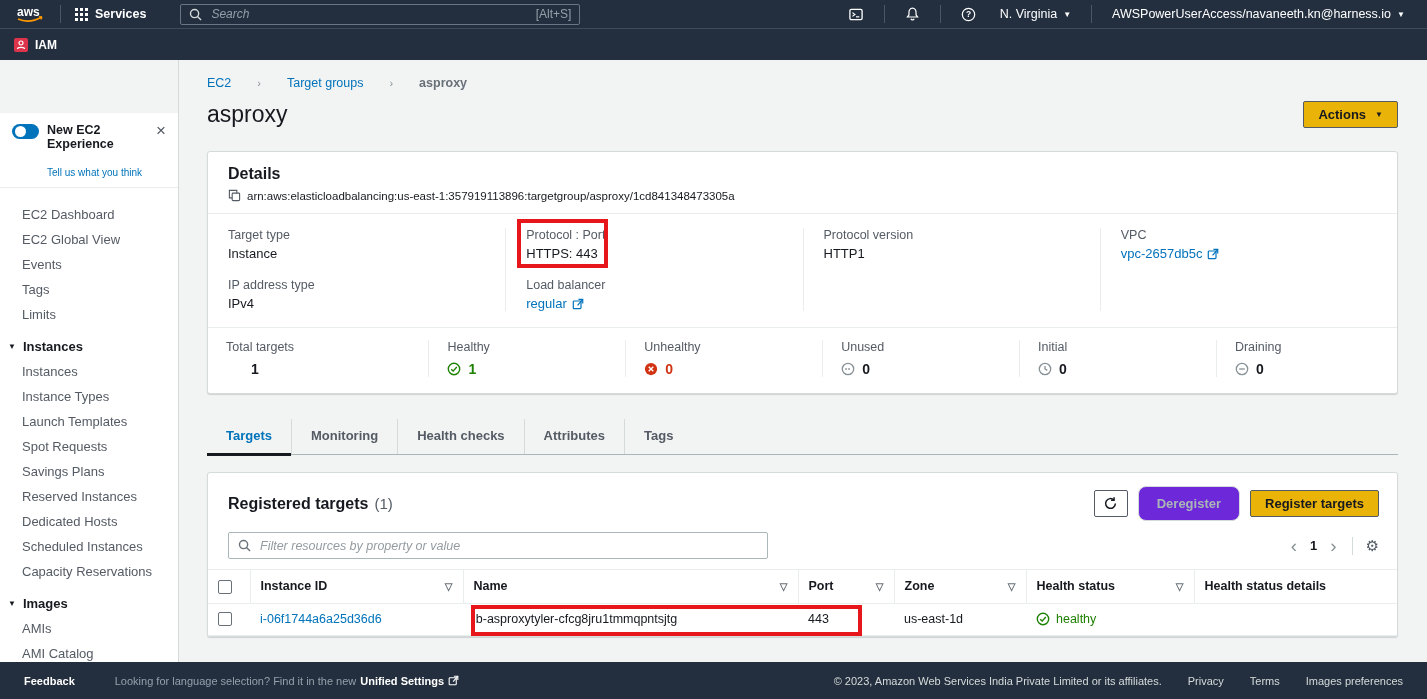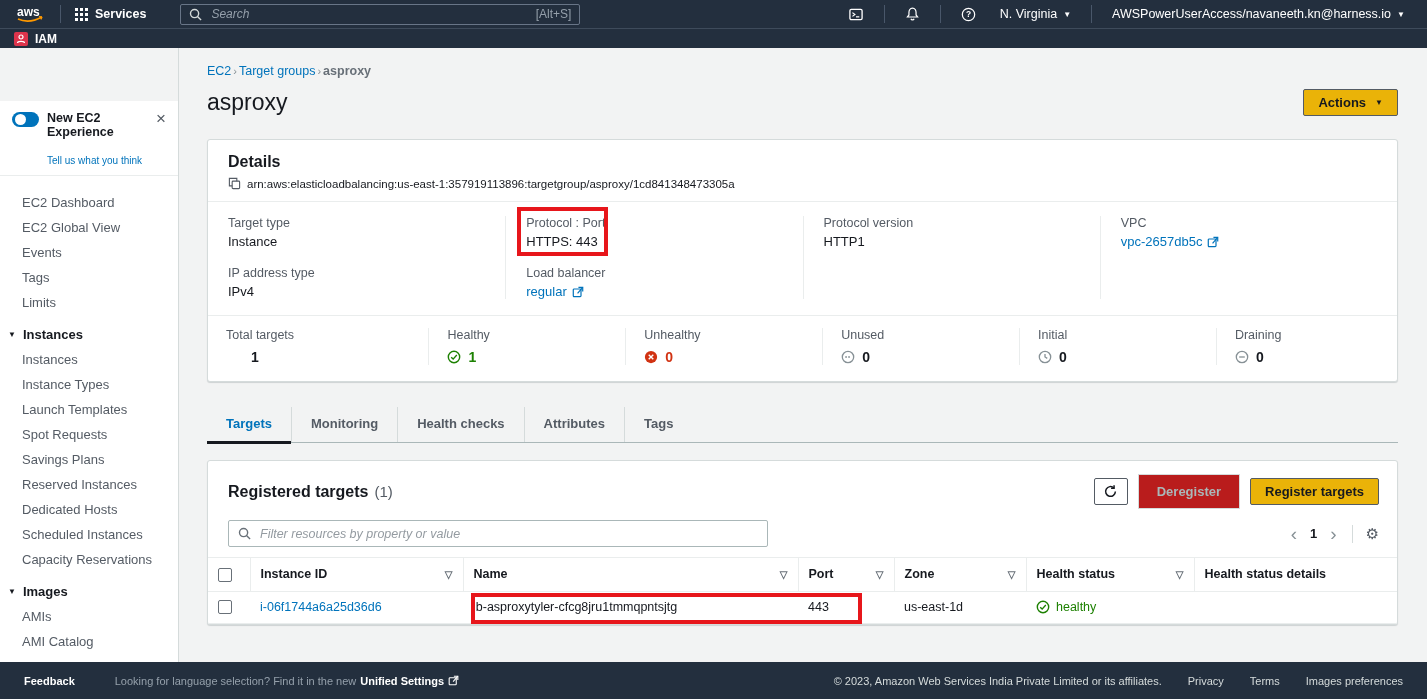--- a/index.html
+++ b/index.html
@@ -16,21 +16,21 @@
   .services { display:flex; align-items:center; gap:7px; color:#fff; font-size:12.5px; font-weight:700; padding:0 6px; cursor:pointer;justify-content:space-between; }
   .searchbox { margin-left:28px; width:400px; height:21px; background:#232f3e; border:1px solid #687587; border-radius:2px; display:flex; align-items:center; padding:0 8px; gap:7px; }
   .searchbox input { flex:1; background:transparent; border:none; outline:none; color:#fff; font-size:12px; font-style:italic; font-family:"Liberation Sans",sans-serif; }
   .searchbox input::placeholder { color:#95a0ab; font-style:italic; }
   .search-shortcut { color:#95a0ab; font-size:12px; }
   .topbar-right { margin-left:auto; display:flex; align-items:center; color:#fff; font-size:12.5px; }
   .tn-item { display:flex; align-items:center; gap:6px; padding:0 12px; cursor:pointer; }
   .caret { font-size:8px; color:#fff; }
 
   
-  .iambar { height:20px; background:#232f3e; border-top:1px solid #3e4b5b; display:flex; align-items:center; padding:0 14px; }
+  .iambar { height:32px; background:#232f3e; border-top:1px solid #3e4b5b; display:flex; align-items:center; padding:0 14px; }
   .iam-tab { display:flex; align-items:center; gap:7px; color:#fff; font-size:12px; font-weight:700; cursor:pointer; }
 
   
   .app { display:flex; height:624px; }
   .sidebar { width:179px; flex:0 0 179px; background:#fff; border-right:1px solid #d5dbdb; overflow:hidden; }
   .sidebar-topgap { height:53px; background:#f2f3f3; }
   .newexp { background:#fff; border-bottom:1px solid #eaeded; padding:10px 10px 9px 12px; position:relative; }
   .newexp-row { display:flex; align-items:flex-start; gap:8px; }
   .toggle { width:27px; height:15px; border-radius:8px; background:#0073bb; position:relative; flex:0 0 27px; margin-top:1px; cursor:pointer; }
   .toggle-knob { position:absolute; left:3px; top:2px; width:11px; height:11px; border-radius:50%; background:#fff; }
@@ -38,21 +38,21 @@
   .newexp-sub { font-size:10px; color:#0073bb; margin-top:16px; cursor:pointer; }
   .newexp-close { position:absolute; right:12px; top:12px; font-size:17px; line-height:12px; color:#545b64; cursor:pointer; }
   .nav { padding:14px 0 0 0; }
   .nav-item { font-size:13px; color:#545b64; padding:5px 8px 5px 22px; cursor:pointer; }
   .nav-sec-head { display:flex; align-items:center; gap:7px; font-size:13px; font-weight:700; color:#16191f; padding:12px 8px 5px 8px; cursor:pointer; }
   .sec-arrow { font-size:8px; color:#16191f; }
 
   .main { flex:1; padding:0 29px 0 28px; position:relative; overflow:hidden; }
 
   
-  .breadcrumb { margin-top:16px; display:flex; align-items:center; gap:2px; font-size:12.5px; }
+  .breadcrumb { margin-top:16px; display:flex; align-items:center; gap:26px; font-size:12.5px; }
   .bc-link { color:#0073bb; cursor:pointer; }
   .bc-sep { color:#879196; font-size:11px; }
   .bc-current { color:#687078; font-weight:700; }
   .title-row { display:flex; align-items:center; justify-content:space-between; margin-top:11px; }
   .page-title { font-size:23px; font-weight:400; color:#16191f; }
   .btn { background:#eab308; border:1px solid #545b64; border-radius:2px; font-size:13px; font-weight:700; color:#16191f; padding:5px 14px; cursor:pointer; font-family:"Liberation Sans",sans-serif; }
   .actions-btn { display:flex; align-items:center; gap:9px; }
   .actions-btn .caret { color:#16191f; }
 
   
@@ -86,21 +86,21 @@
   .tab.active { color:#0073bb; }
   .tab.active::after { content:""; position:absolute; left:0; right:0; bottom:-2px; height:3px; background:#16191f; }
 
   
   .reg-card { margin-top:17px; }
   .reg-head { display:flex; align-items:center; padding:13px 18px 8px 20px; }
   .reg-title-wrap { display:flex; align-items:baseline; gap:6px; }
   .reg-count { font-size:15px; font-weight:400; color:#545b64; }
   .reg-actions { margin-left:auto; display:flex; align-items:center; gap:10px; }
   .icon-btn { width:34px; height:27px; border:1px solid #545b64; border-radius:2px; background:#fff; display:flex; align-items:center; justify-content:center; cursor:pointer; }
-  .btn-disabled { background:#b91c1c; border:1px solid #d5dbdb; border-radius:0; font-size:13px; font-weight:700; color:#aab7b8; padding:9px 18px; cursor:default; font-family:"Liberation Sans",sans-serif; }
+  .btn-disabled { background:#6d28d9; border:1px solid #d5dbdb; border-radius:8px; font-size:13px; font-weight:700; color:#aab7b8; padding:9px 18px; cursor:default; font-family:"Liberation Sans",sans-serif; }
   .reg-filterrow { display:flex; align-items:center; padding:3px 18px 10px 20px; }
   .filter-box { width:540px; height:27px; border:1px solid #aab7b8; border-radius:2px; background:#fff; display:flex; align-items:center; gap:7px; padding:0 9px; }
   .filter-box input { flex:1; border:none; outline:none; font-size:12.5px; font-style:italic; color:#be185d; font-family:"Liberation Sans",sans-serif; }
   .filter-box input::placeholder { color:#949ba1; font-style:italic; }
   .pager { margin-left:auto; display:flex; align-items:center; gap:13px; }
   .pg-chev { font-size:19px; line-height:14px; color:#879196; cursor:pointer; font-weight:400; }
   .pg-num { font-size:13px; font-weight:700; color:#16191f; cursor:pointer; }
   .pager-gear { border-left:1px solid #d5dbdb; padding-left:13px; margin-left:2px; font-size:15px; color:#545b64; cursor:pointer; }
 
   table { width:100%; border-collapse:collapse; font-size:12.5px; }

